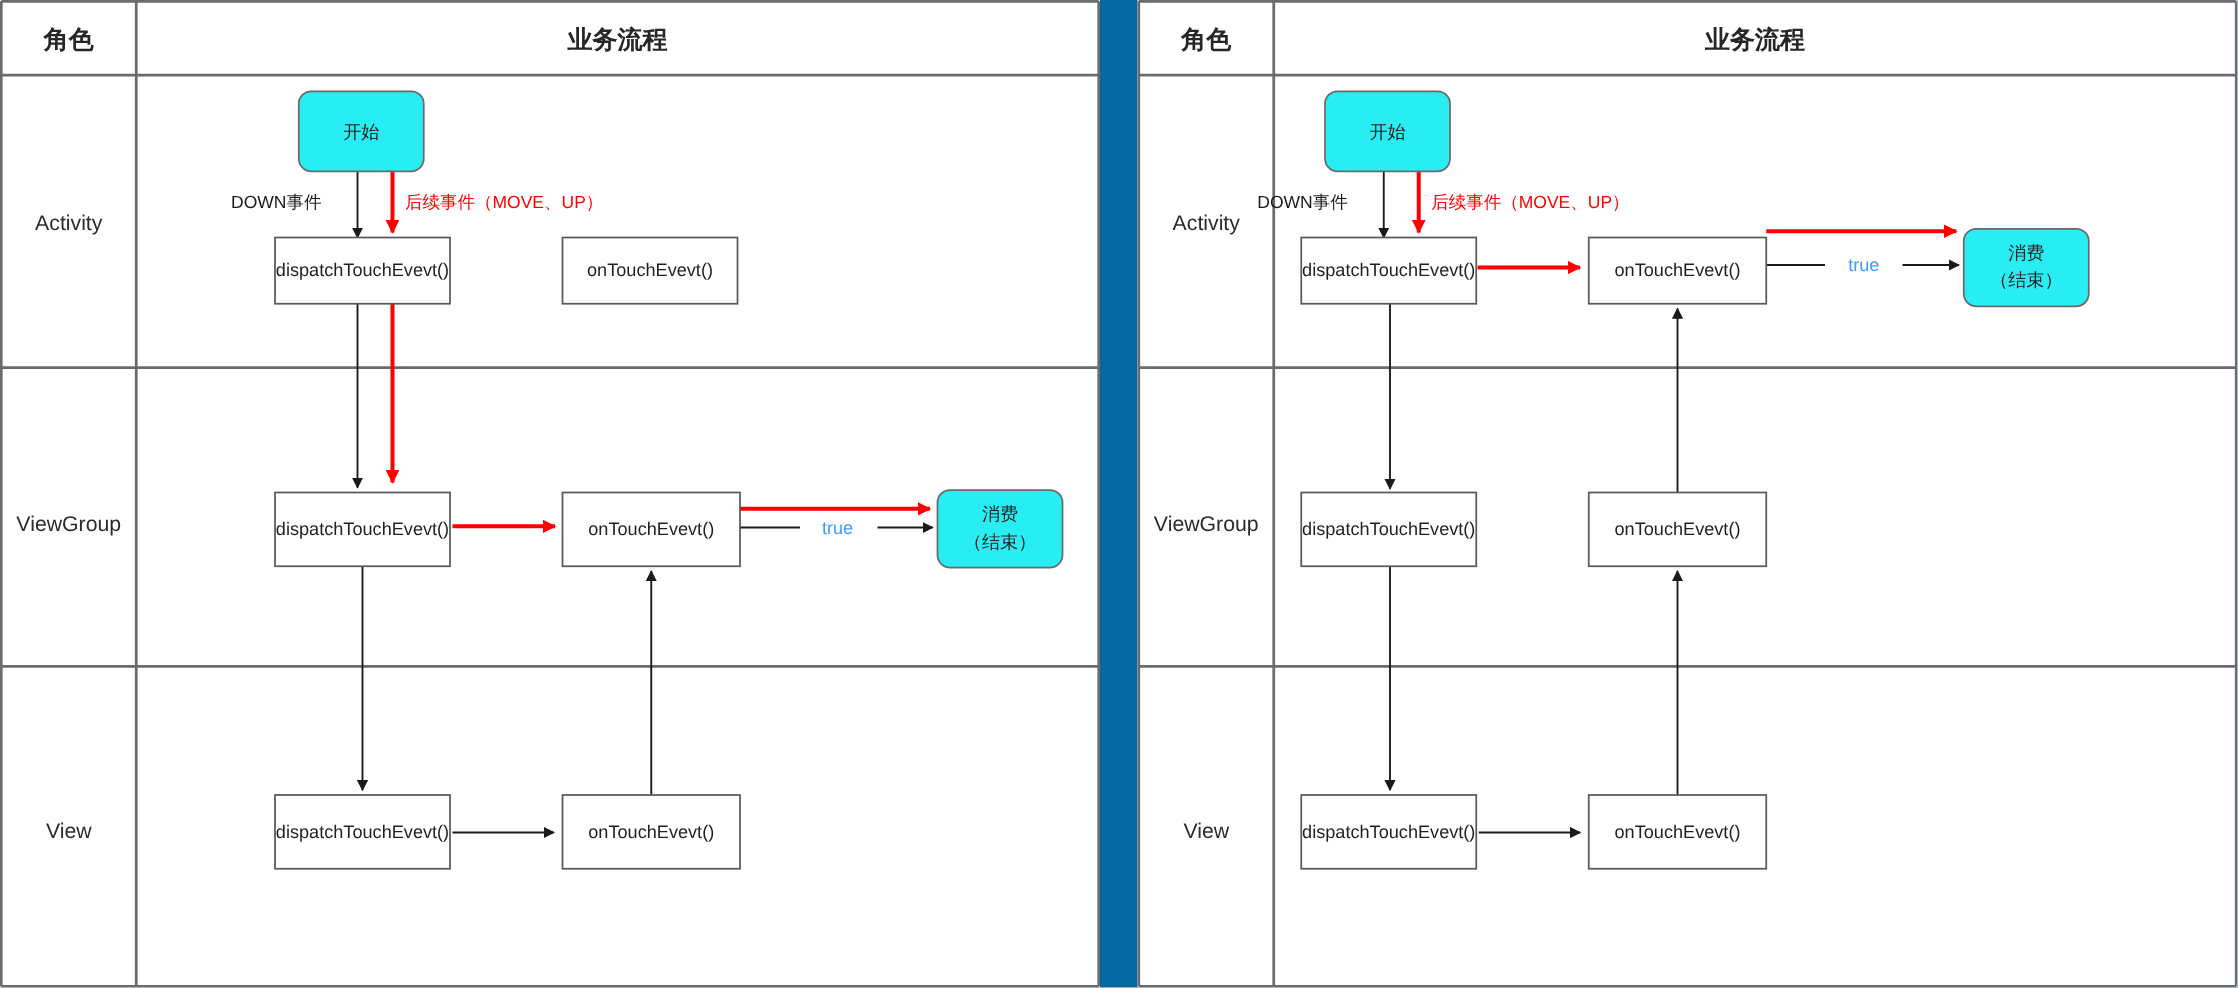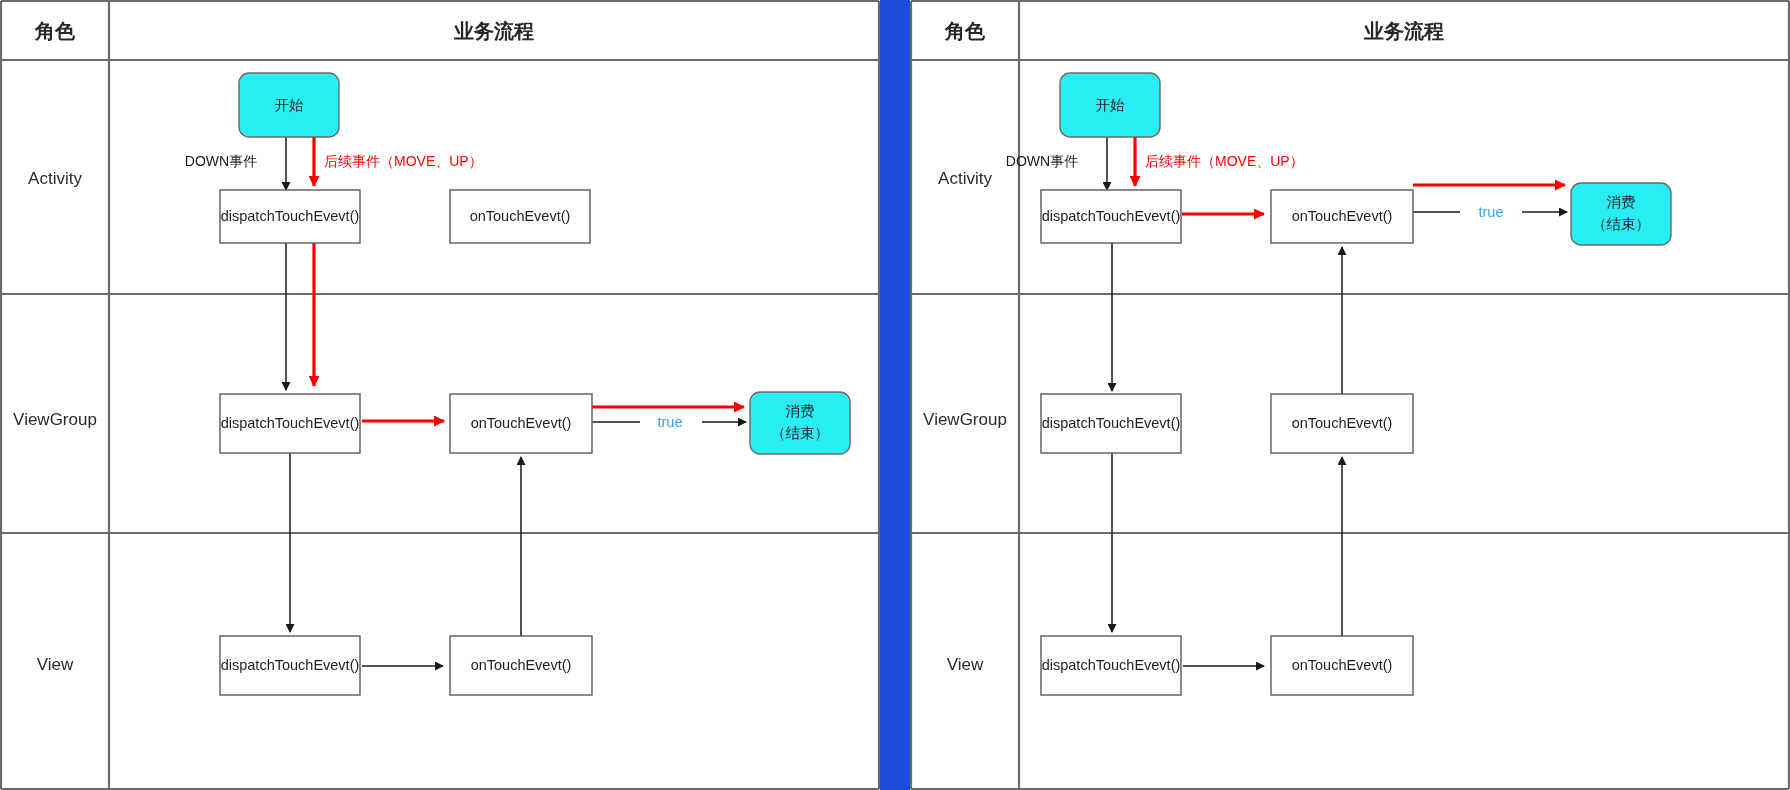--- a/index.html
+++ b/index.html
@@ -5,21 +5,21 @@
   * { box-sizing: border-box; }
   html, body {
     margin: 0; padding: 0;
     background: #ffffff;
     font-family: "Liberation Sans", "DejaVu Sans", sans-serif;
   }
   #page {
     position: relative;
     width: 1790px;
     height: 790px;
-    background: #1d4ed8;
+    background: #0369a1;
     overflow: hidden;
   }
   .panel {
     position: absolute;
     top: 0;
     height: 790px;
     background: #ffffff;
   }
   #panel-left  { left: 0px;   width: 880px; }
   #panel-right { left: 910px; width: 880px; }

